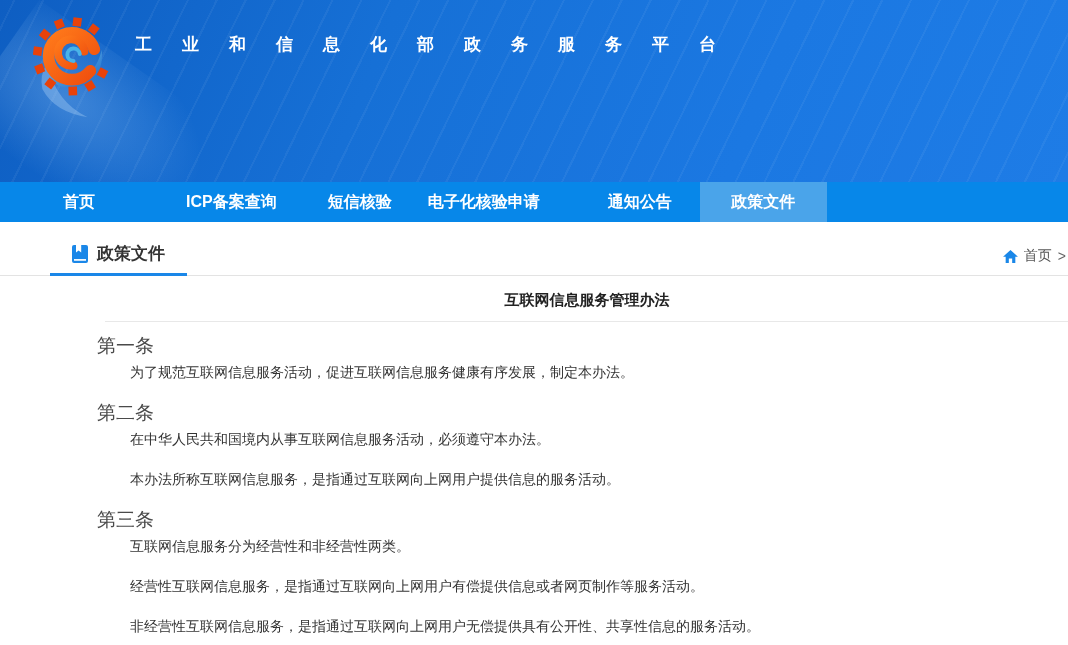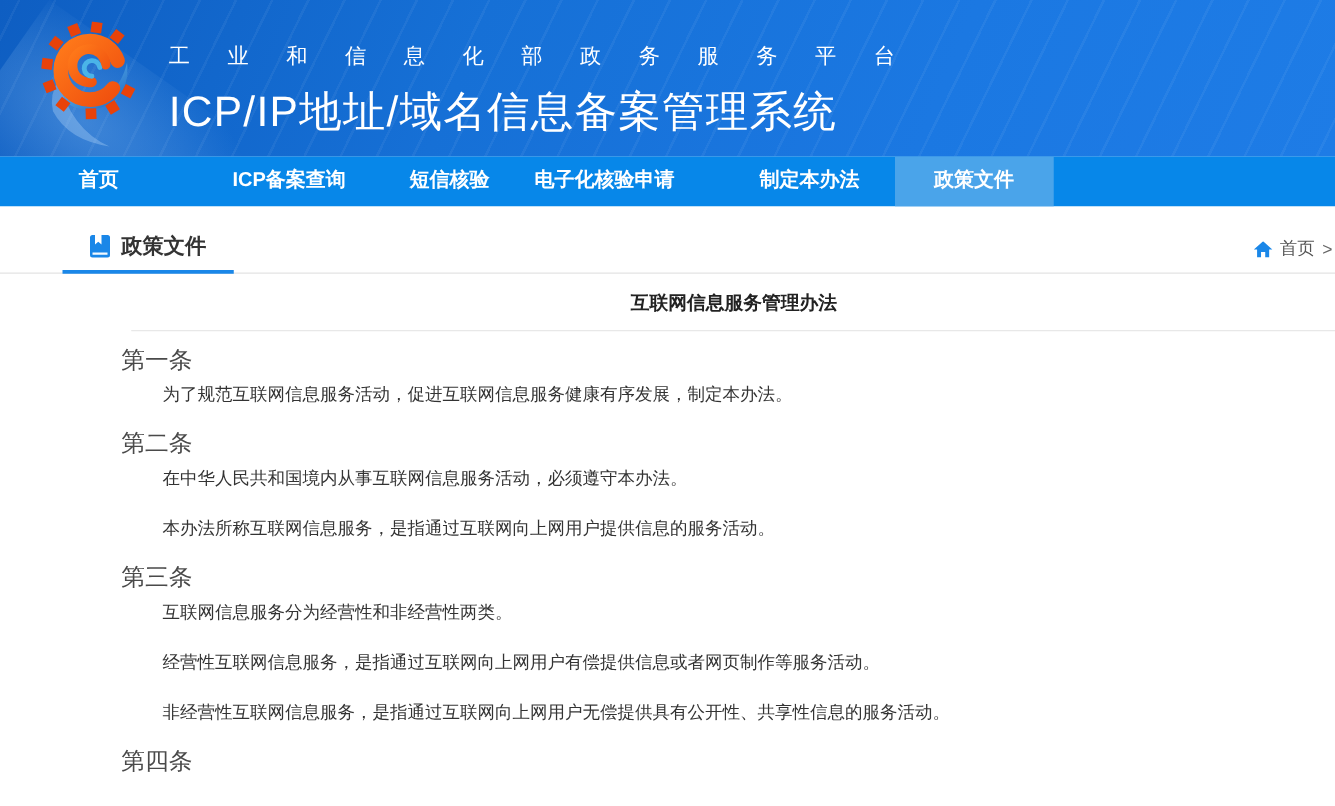--- a/index.html
+++ b/index.html
@@ -1,23 +1,24 @@
 <!DOCTYPE html>
 <html><head>
 <meta charset="utf-8">
 <style>
   * { margin:0; padding:0; box-sizing:border-box; }
   html,body { width:1068px; height:645px; overflow:hidden; background:#fff;
               font-family:"Liberation Sans","DejaVu Sans",sans-serif; }
 
   
   .site-header{
-    position:relative; height:125px;
+    position:relative; height:182px;
     background:linear-gradient(112deg,#0e5ec2 0%,#1670d6 35%,#1b78e2 70%,#1e7ce6 100%);
     overflow:hidden;
+    font-weight:bold;
   }
   .site-header::before{ 
     content:""; position:absolute; inset:-40px -60px;
     background:repeating-linear-gradient(118deg,
       rgba(255,255,255,0.05) 0 2px, rgba(255,255,255,0) 2px 26px);
     transform:rotate(-2deg);
   }
   .site-header::after{ 
     content:""; position:absolute; left:-30px; top:60px; width:260px; height:160px;
     background:radial-gradient(ellipse at 30% 40%, rgba(180,220,255,0.28), rgba(180,220,255,0) 60%);
@@ -97,30 +98,29 @@
         <rect x="45" y="0" width="11" height="11" transform="rotate(118 50 50)"></rect>
       </g>
 
       <circle cx="50" cy="50" r="30" fill="none" stroke="url(#og)" stroke-width="15" stroke-linecap="round" stroke-dasharray="158 40" stroke-dashoffset="-20"></circle>
       <path d="M66 44 A17 17 0 1 0 52 62" fill="none" stroke="url(#og)" stroke-width="10" stroke-linecap="round"></path>
       <path d="M60 47 a8 8 0 1 0 -8 9" fill="none" stroke="#4ab4e8" stroke-width="5" stroke-linecap="round"></path>
     </svg>
   </div>
   <div class="header-titles">
     <div class="platform-title">工业和信息化部政务服务平台</div>
-    <div class="system-title">ICP/IP地址/域名信息备案管理系统</div>
   </div>
 </header>
 
 <nav class="main-nav">
   <a class="nav-item n0">首页</a>
   <a class="nav-item n1">ICP备案查询</a>
   <a class="nav-item n2">短信核验</a>
   <a class="nav-item n4">电子化核验申请</a>
-  <a class="nav-item n5">制定本办法</a>
+  <a class="nav-item n5">通知公告</a>
   <a class="nav-item active">政策文件</a>
 </nav>
 
 <div class="section-bar">
   <div class="section-tab">
     <span style="display:inline-flex;">
       <svg width="20" height="20" viewBox="0 0 20 20">
         <rect x="2" y="1" width="16" height="18" rx="2" fill="#1a87e8"></rect>
         <path d="M6 1 v7.5 l2.6 -2.1 2.6 2.1 V1 Z" fill="#fff"></path>
         <rect x="4" y="15" width="12" height="1.8" fill="#fff" opacity="0.95"></rect>

